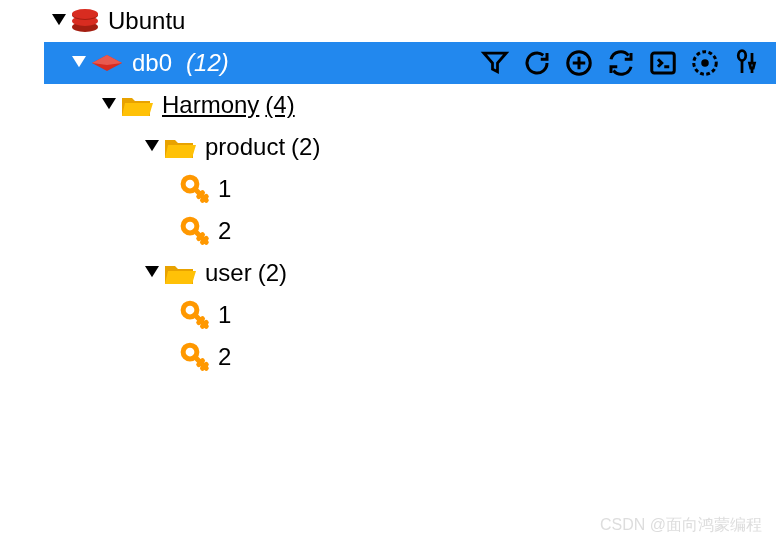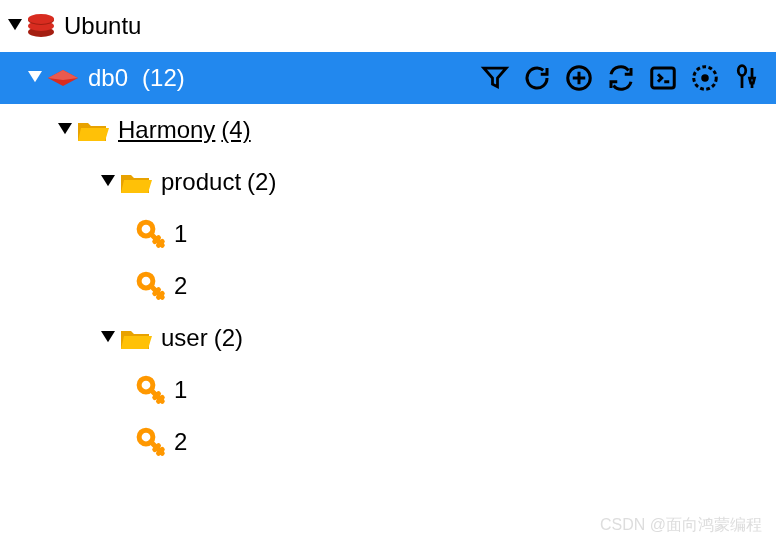--- a/index.html
+++ b/index.html
@@ -10,22 +10,23 @@
     color: #000;
     background: #fff;
     width: 776px;
     height: 550px;
     overflow: hidden;
     position: relative;
   }
   .row {
     display: flex;
     align-items: center;
-    height: 52px;
+    height: 42px;
     white-space: nowrap;
+    margin-left: 44px;
   }
   .arrow {
     display: inline-flex;
     width: 18px;
     justify-content: center;
     align-items: center;
     margin-right: 2px;
   }
   .icon {
     display: inline-flex;
@@ -85,21 +86,21 @@
         <polygon points="0,0 10,0 5,8" fill="#fff"></polygon>
       </svg>
   </span>
   <span class="icon">
     <svg width="34" height="20" viewBox="0 0 34 20">
       <polygon points="17,2 32,10 17,18 2,10" fill="#d82c20"></polygon>
       <polygon points="17,2 32,10 17,12 2,10" fill="#e85a4f"></polygon>
     </svg>
   </span>
   <span>db0</span>
-  <span class="count" style="margin-left:14px;">(12)</span>
+  <span class="count" style="margin-left:14px;font-style:italic;">(12)</span>
 
   <div class="toolbar">
     <span>
       <svg width="30" height="30" viewBox="0 0 24 24" fill="none" stroke="#000" stroke-width="2.2">
         <path d="M3 4h18l-7 8v7l-4-2v-5z"></path>
       </svg>
     </span>
     <span>
       <svg width="30" height="30" viewBox="0 0 24 24" fill="none" stroke="#000" stroke-width="2.4">
         <path d="M20 12a8 8 0 1 1-3-6.2"></path>

